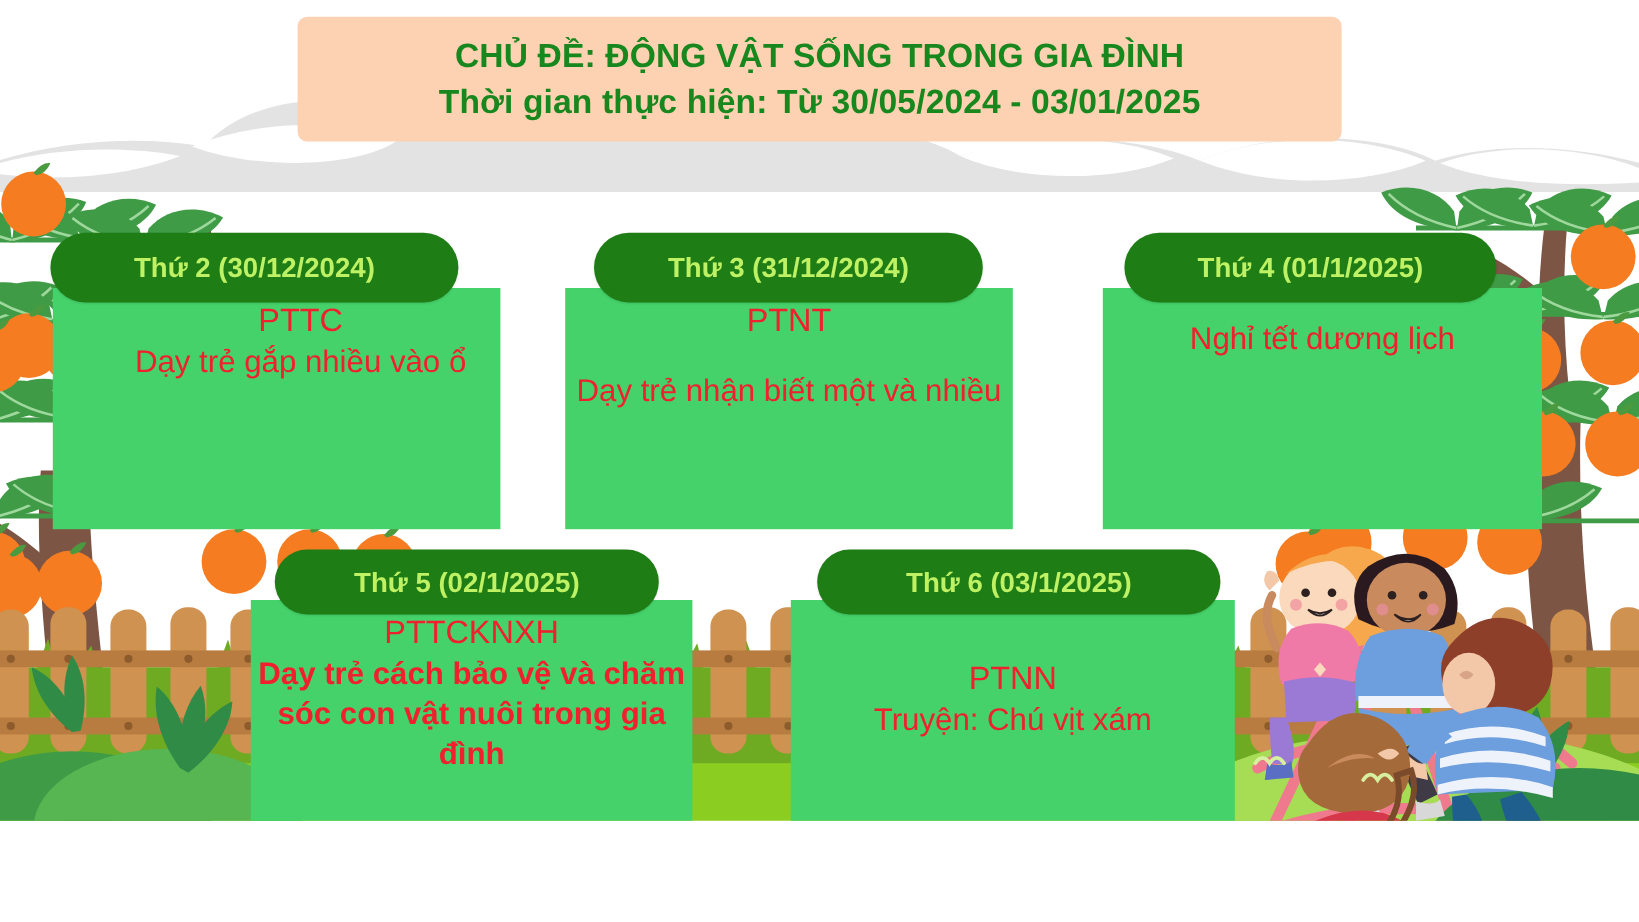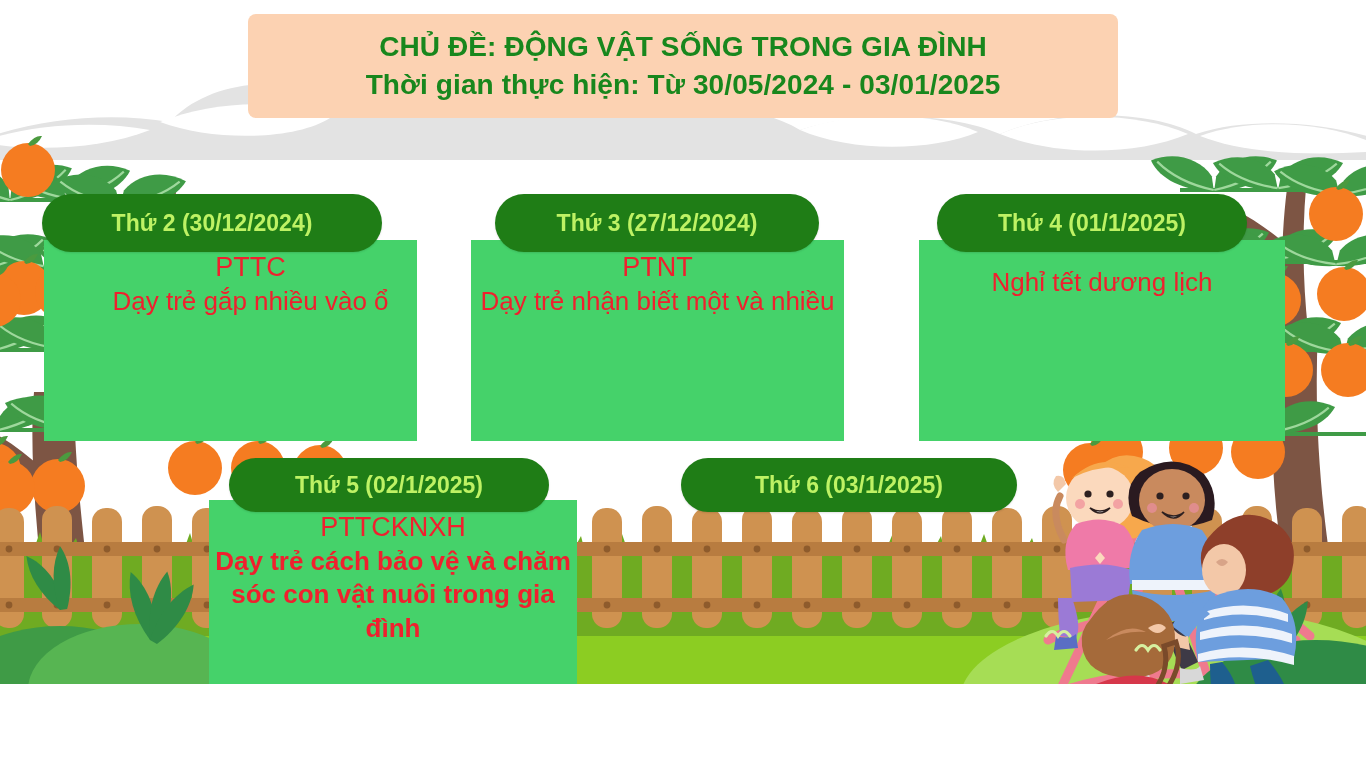--- a/index.html
+++ b/index.html
@@ -46,21 +46,21 @@
   .card-desc{
     color:#f0202e;font-size:26px;line-height:1.28;text-align:center;
     margin:0;padding:0 6px;font-weight:bold;
   }
   .card-desc.thin{font-weight:normal;}
 
   
   #card-0 .card-pill{left:0;top:0;width:340px;height:58px;}
   #card-0 .card-body{left:2px;top:46px;width:373px;height:201px;padding-left:40px;}
   #card-1 .card-pill{left:24px;top:0;width:324px;height:58px;}
-  #card-1 .card-body{left:0px;top:46px;width:373px;height:201px;}
+  #card-1 .card-body{left:0px;top:46px;width:373px;height:201px;gap:24px;}
   #card-2 .card-pill{left:18px;top:0;width:310px;height:58px;}
   #card-2 .card-body{left:0px;top:46px;width:366px;height:201px;}
   #card-3 .card-pill{left:20px;top:0;width:320px;height:54px;}
   #card-3 .card-body{left:0px;top:42px;width:368px;height:200px;}
   #card-4 .card-pill{left:22px;top:0;width:336px;height:54px;}
   #card-4 .card-body{left:0px;top:42px;width:370px;height:200px;}
 </style>
 </head>
 <body>
 
@@ -463,35 +463,39 @@
       <div class="card-desc thin">Dạy trẻ gắp nhiều vào ổ</div>
     </div>
     <div class="card-pill">Thứ 2 (30/12/2024)</div>
   </div>
 
   <div class="card" id="card-1" style="left:471px;top:194px;width:377px;height:253px;">
     <div class="card-body">
       <div class="card-code">PTNT</div>
       <div class="card-desc thin">Dạy trẻ nhận biết một và nhiều</div>
     </div>
-    <div class="card-pill">Thứ 3 (27/12/2024)</div>
+    <div class="card-pill">Thứ 3 (31/12/2024)</div>
   </div>
 
   <div class="card" id="card-2" style="left:919px;top:194px;width:370px;height:253px;">
     <div class="card-body" style="padding-top:26px;">
       <div class="card-desc thin">Nghỉ tết dương lịch</div>
     </div>
     <div class="card-pill">Thứ 4 (01/1/2025)</div>
   </div>
 
   <div class="card" id="card-3" style="left:209px;top:458px;width:372px;height:244px;">
     <div class="card-body">
       <div class="card-code">PTTCKNXH</div>
       <div class="card-desc">Dạy trẻ cách bảo vệ và chăm sóc con vật nuôi trong gia đình</div>
     </div>
     <div class="card-pill">Thứ 5 (02/1/2025)</div>
   </div>
 
   <div class="card" id="card-4" style="left:659px;top:458px;width:374px;height:244px;">
+    <div class="card-body" style="padding-top:48px;">
+      <div class="card-code">PTNN</div>
+      <div class="card-desc thin">Truyện: Chú vịt xám</div>
+    </div>
     <div class="card-pill">Thứ 6 (03/1/2025)</div>
   </div>
 
 </div>
 
 </body></html>

